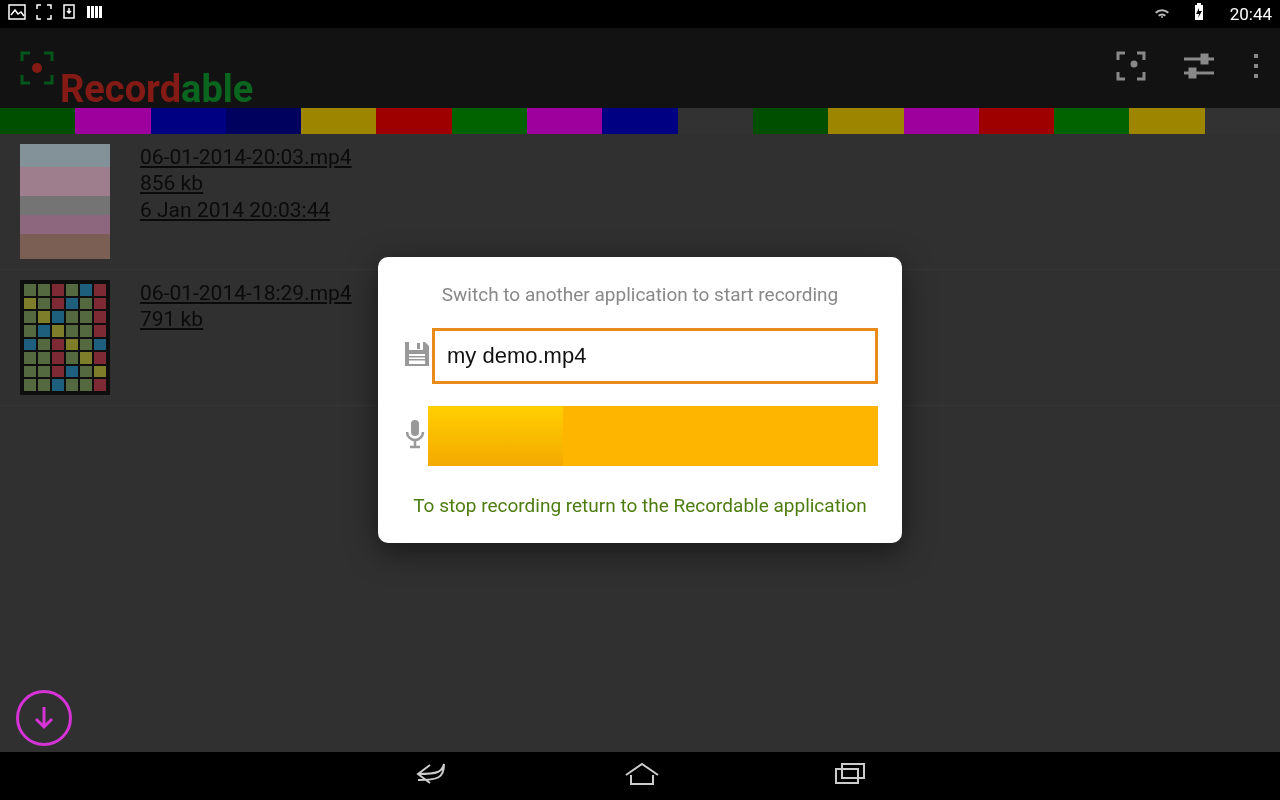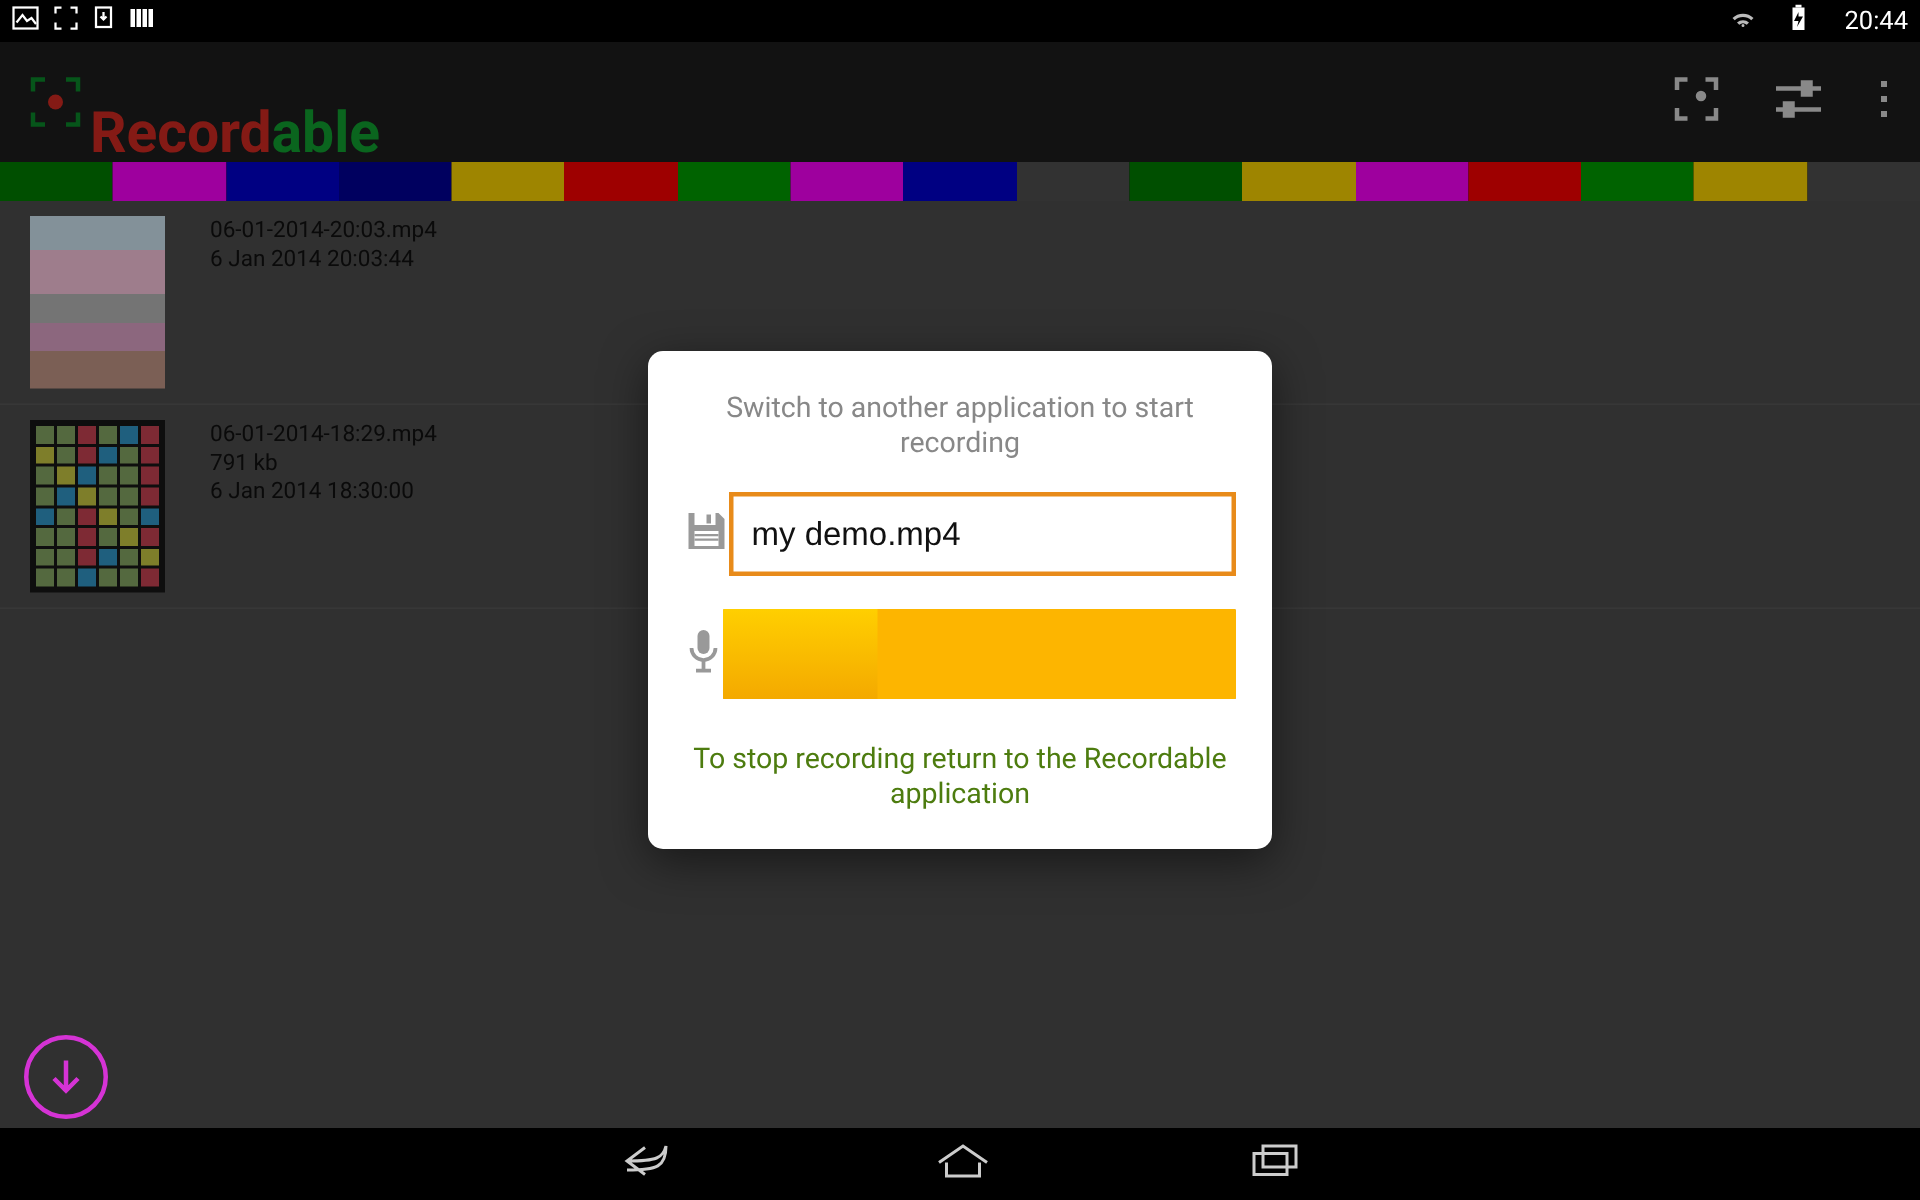--- a/index.html
+++ b/index.html
@@ -65,21 +65,21 @@
   display: grid;
   grid-template-columns: repeat(6, 1fr);
   grid-template-rows: repeat(8, 1fr);
   gap: 2px;
   padding: 4px;
 }
 .thumb2 span { background: #8a6; }
 .thumb2 span:nth-child(3n){background:#c45;}
 .thumb2 span:nth-child(5n){background:#39c;}
 .thumb2 span:nth-child(7n){background:#cc4;}
-.item-meta { color: #111; font-size: 15px; line-height: 1.25; }
+.item-meta { color: #111; font-size: 21px; line-height: 1.25; text-decoration: underline; }
 .navbar {
   height: 48px;
   background: #000;
   display: flex;
   justify-content: center;
   align-items: center;
   gap: 170px;
 }
 .dl-badge {
   position: absolute;
@@ -88,21 +88,21 @@
   border: 3px solid #d533d5;
   border-radius: 50%;
   display: flex; align-items: center; justify-content: center;
   z-index: 6;
 }
 .dl-badge svg { stroke: #d533d5; }
 .dialog {
   position: absolute;
   left: 50%; top: 50%;
   transform: translate(-50%, -50%);
-  width: 416px;
+  width: 524px;
   background: #fff;
   border-radius: 10px;
   padding: 26px 24px;
   box-shadow: 0 8px 30px rgba(0,0,0,0.5);
   z-index: 20;
 }
 .dialog-msg {
   color: #888;
   font-size: 19px;
   text-align: center;
@@ -253,20 +253,21 @@
     <div style="background: rgb(255, 215, 0);"></div>
     <div style="background: rgb(82, 82, 82);"></div>
   </div>
 
 <div class="content">
   <div class="list">
     <div class="list-item">
       <div class="thumb thumb1"></div>
       <div class="item-meta">
         <div>06-01-2014-20:03.mp4</div>
+        <div>856 kb</div>
         <div>6 Jan 2014 20:03:44</div>
       </div>
     </div>
     <div class="list-item">
       <div class="thumb thumb2">
           <span></span>
           <span></span>
           <span></span>
           <span></span>
           <span></span>
@@ -310,21 +311,20 @@
           <span></span>
           <span></span>
           <span></span>
           <span></span>
           <span></span>
           <span></span>
         </div>
       <div class="item-meta">
         <div>06-01-2014-18:29.mp4</div>
         <div>791 kb</div>
-        <div>6 Jan 2014 18:30:00</div>
       </div>
     </div>
   </div>
 
   <div class="dl-badge">
     <svg width="30" height="30" viewBox="0 0 30 30" fill="none" stroke-width="3">
         <path d="M15 4v18M7 16l8 8 8-8"></path>
       </svg>
   </div>
 </div>

